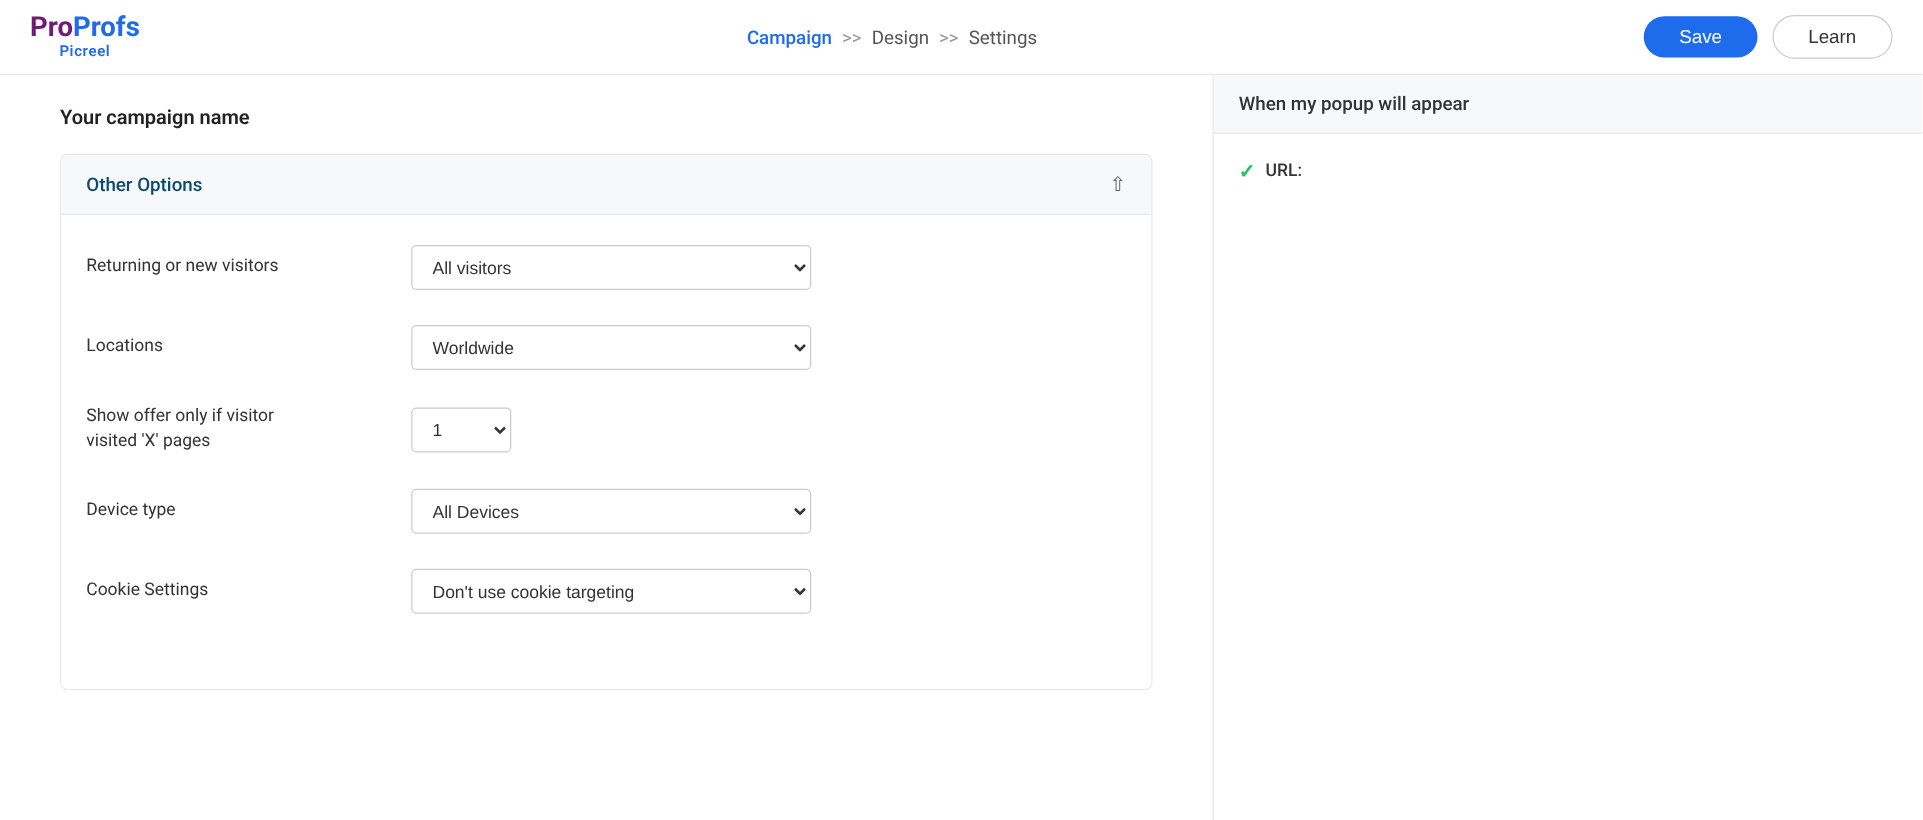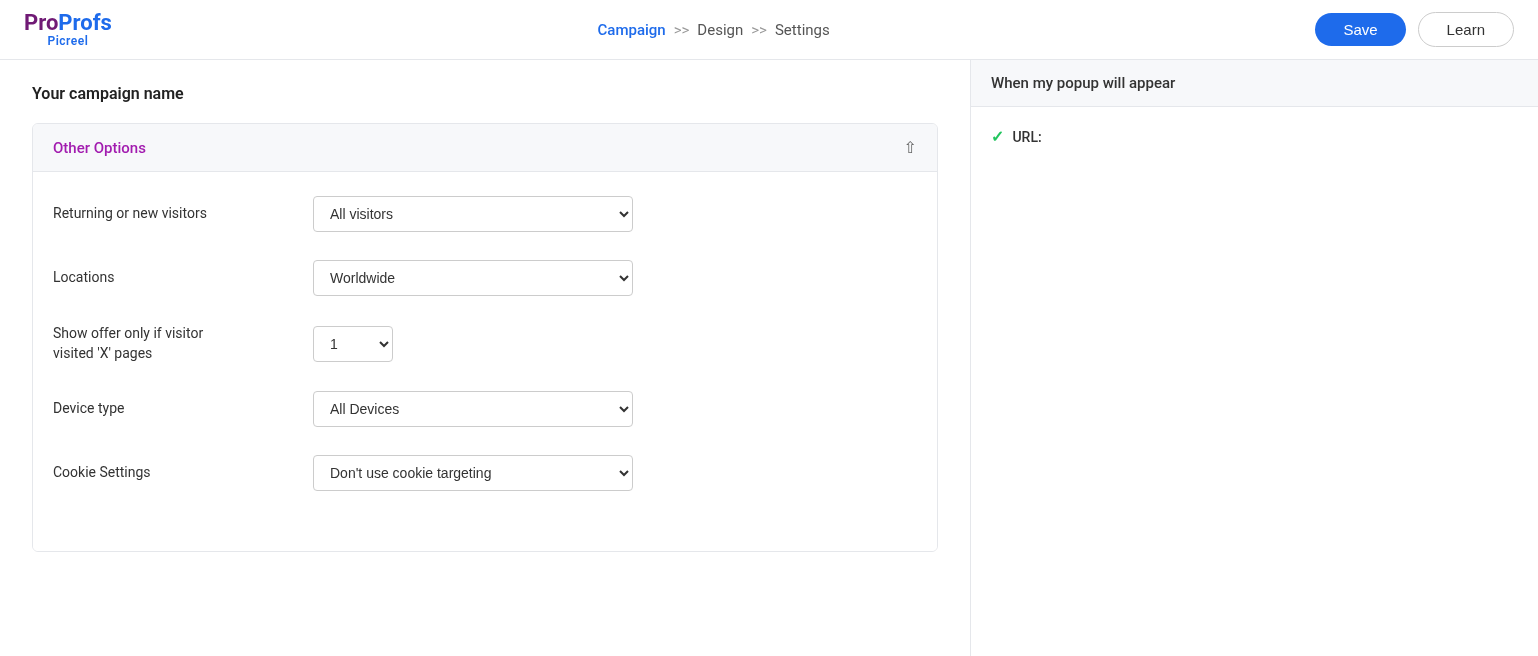--- a/index.html
+++ b/index.html
@@ -76,21 +76,21 @@
     
     .main-layout {
       display: flex;
       height: calc(100vh - 60px);
       overflow: hidden;
     }
 
     
     .left-panel {
       flex: 1;
-      padding: 24px 32px;
+      padding: 24px 48px;
       overflow-y: auto;
     }
     .campaign-name-title {
       font-size: 16px;
       font-weight: 600;
       margin-bottom: 20px;
       color: #222;
     }
 
     
@@ -104,21 +104,21 @@
       align-items: center;
       justify-content: space-between;
       background: #f7f8fa;
       padding: 14px 20px;
       border-bottom: 1px solid #e5e7eb;
       cursor: pointer;
     }
     .card-header-title {
       font-size: 15px;
       font-weight: 500;
-      color: #a21caf;
+      color: #0c4a6e;
     }
     .chevron-up {
       font-size: 16px;
       color: #666;
     }
     .card-body {
       padding: 24px 20px 32px 20px;
       background: #fff;
     }
 

